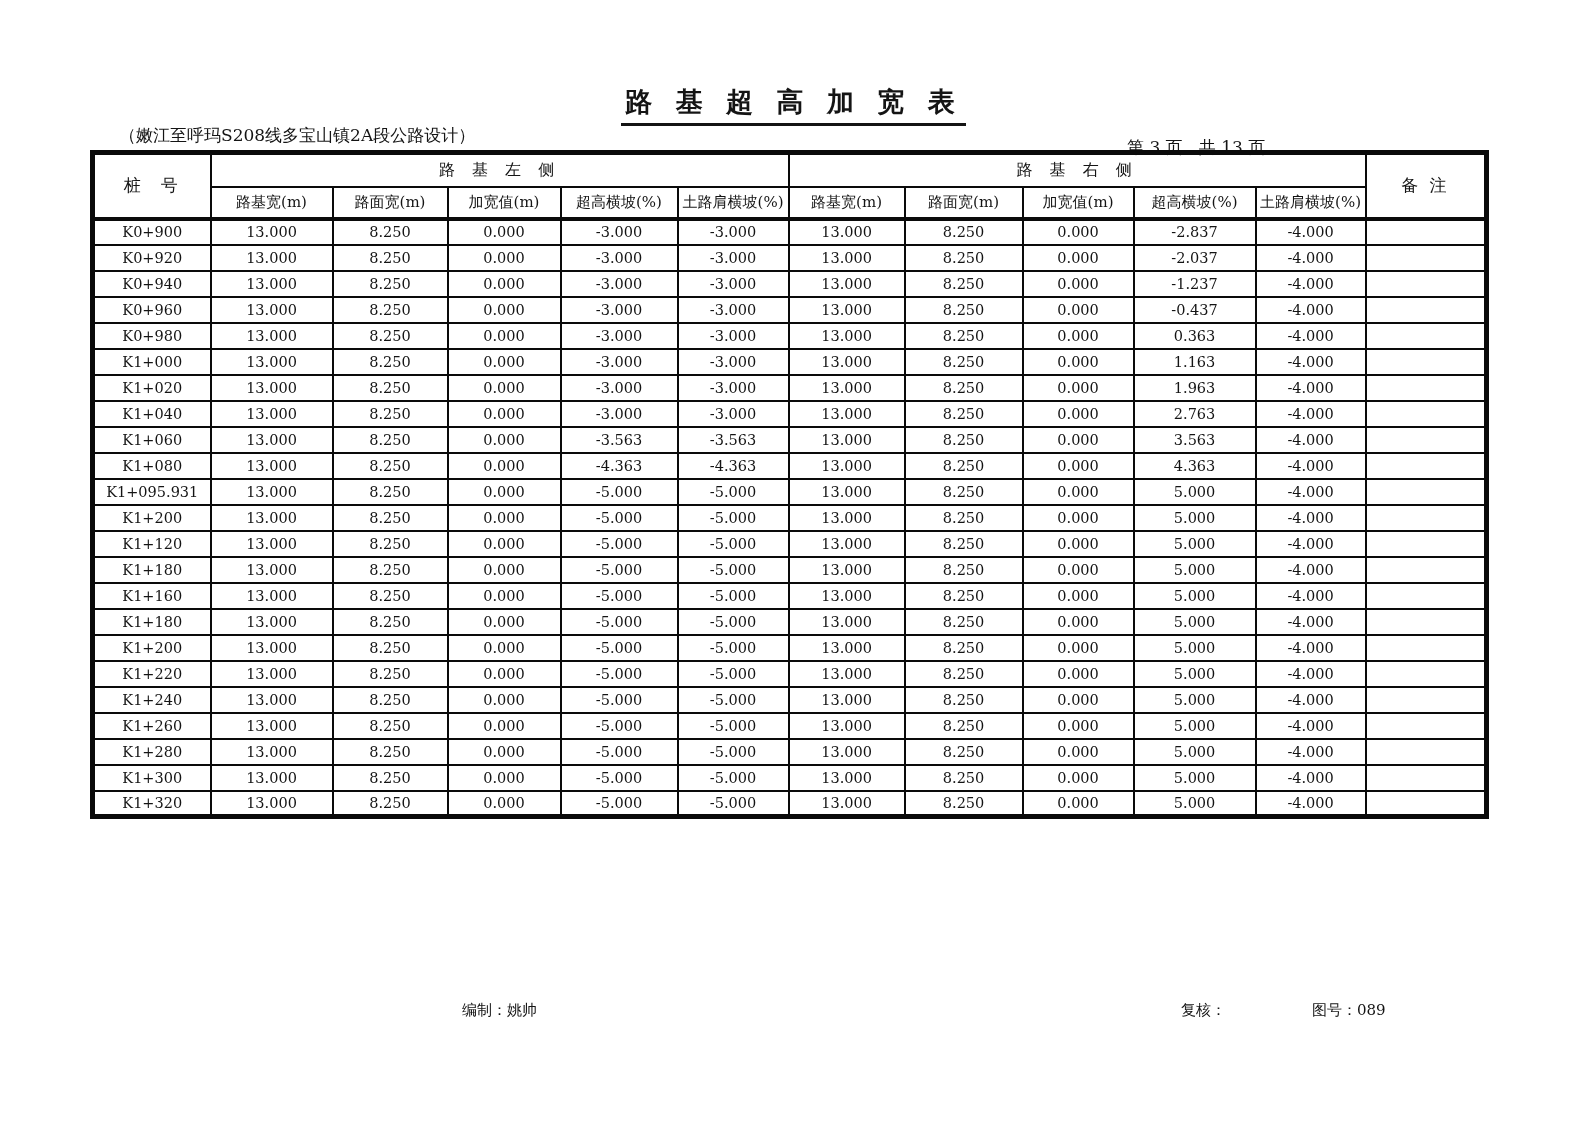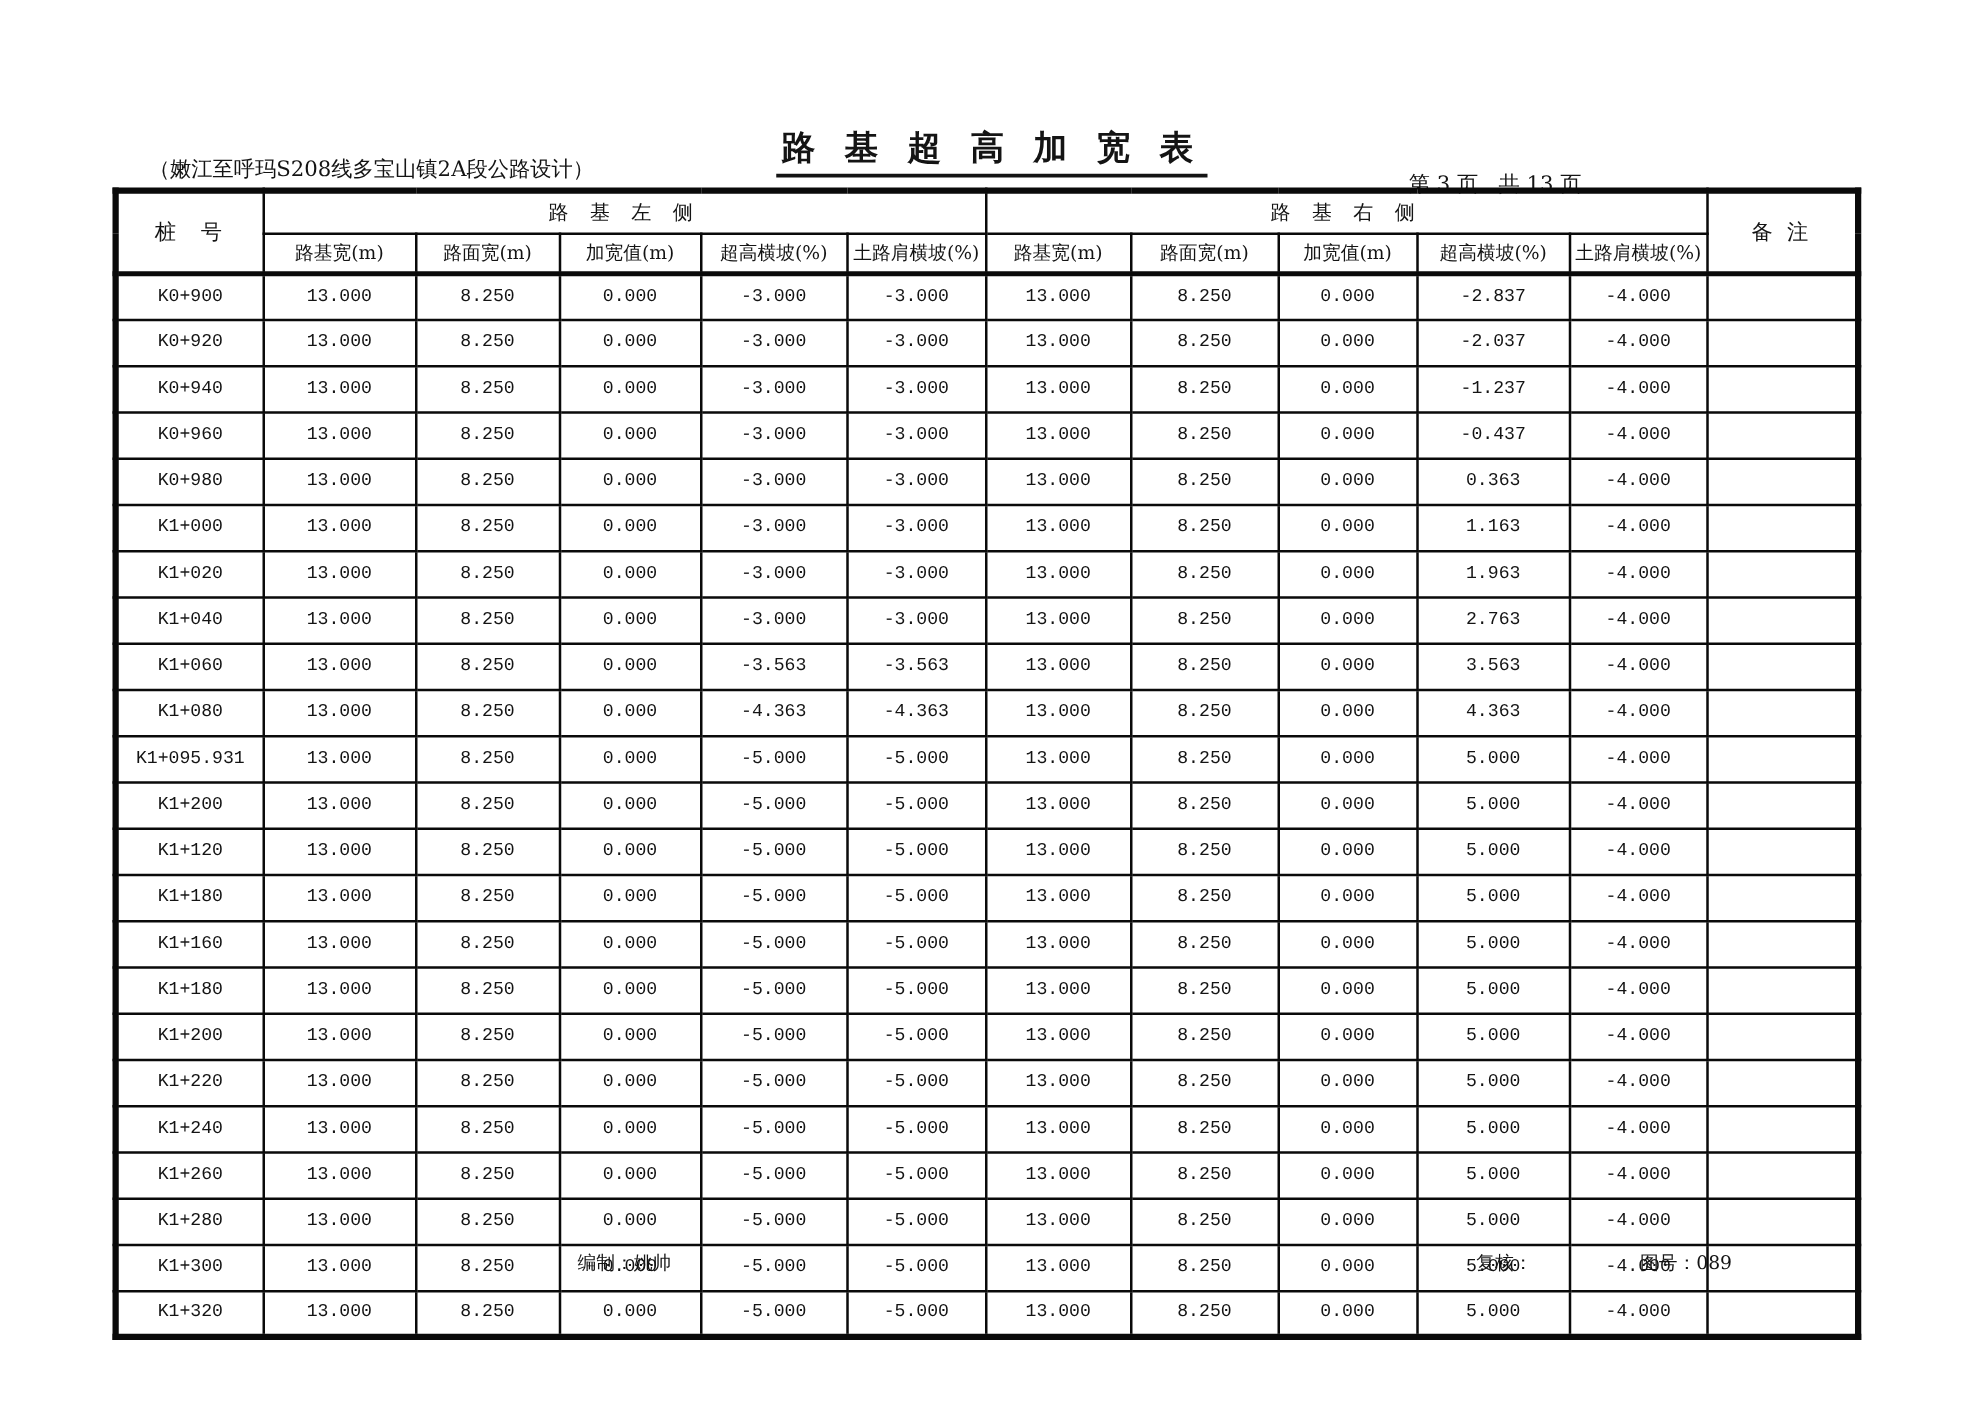--- a/index.html
+++ b/index.html
@@ -1,21 +1,21 @@
 <!DOCTYPE html>
 <html><head>
 <meta charset="utf-8">
 <style>
   html,body{margin:0;padding:0;}
   body{
     width:1587px;height:1122px;position:relative;
     background:#ffffff;color:#141414;
     font-family:"DejaVu Serif","Liberation Serif",serif;
   }
-  .title-wrap{position:absolute;top:100px;left:0;width:100%;text-align:center;}
+  .title-wrap{position:absolute;top:84px;left:0;width:100%;text-align:center;}
   .title-wrap .title{
     display:inline-block;font-size:27px;font-weight:bold;letter-spacing:7px;
     border-bottom:3px solid #141414;padding:0 4px 3px 4px;white-space:pre;
   }
   .subtitle{position:absolute;top:124px;left:119px;font-size:17px;white-space:pre;}
   .pageinfo{position:absolute;top:136px;left:1127px;font-size:17px;white-space:pre;}
   table.main{
     position:absolute;top:150px;left:90px;width:1394px;
     border-collapse:collapse;table-layout:fixed;
     border:5px solid #0a0a0a;
@@ -26,21 +26,21 @@
     padding:0;font-weight:normal;
     overflow:hidden;white-space:pre;
   }
   thead tr.group-row{height:34px;}
   thead tr.sub-row{height:32px;}
   thead{border-bottom:4px solid #0a0a0a;margin-top:12px;}
   thead th{font-size:16px;}
   th.stake-head,th.remark-head{font-size:17px;letter-spacing:3px;}
   th.group-head{letter-spacing:6px;}
   th.sub-head{font-size:15px;}
-  tbody tr{height:37px;font-family:Liberation Mono, monospace;}
+  tbody tr{height:26px;}
   tbody td{font-size:14.5px;}
   .footer-item{position:absolute;top:1001px;font-size:15px;white-space:pre;}
   .footer-compiled{left:462px;}
   .footer-review{left:1181px;}
   .footer-drawing{left:1312px;}
 </style>
 </head>
 <body>
 
 <div class="title-wrap">

